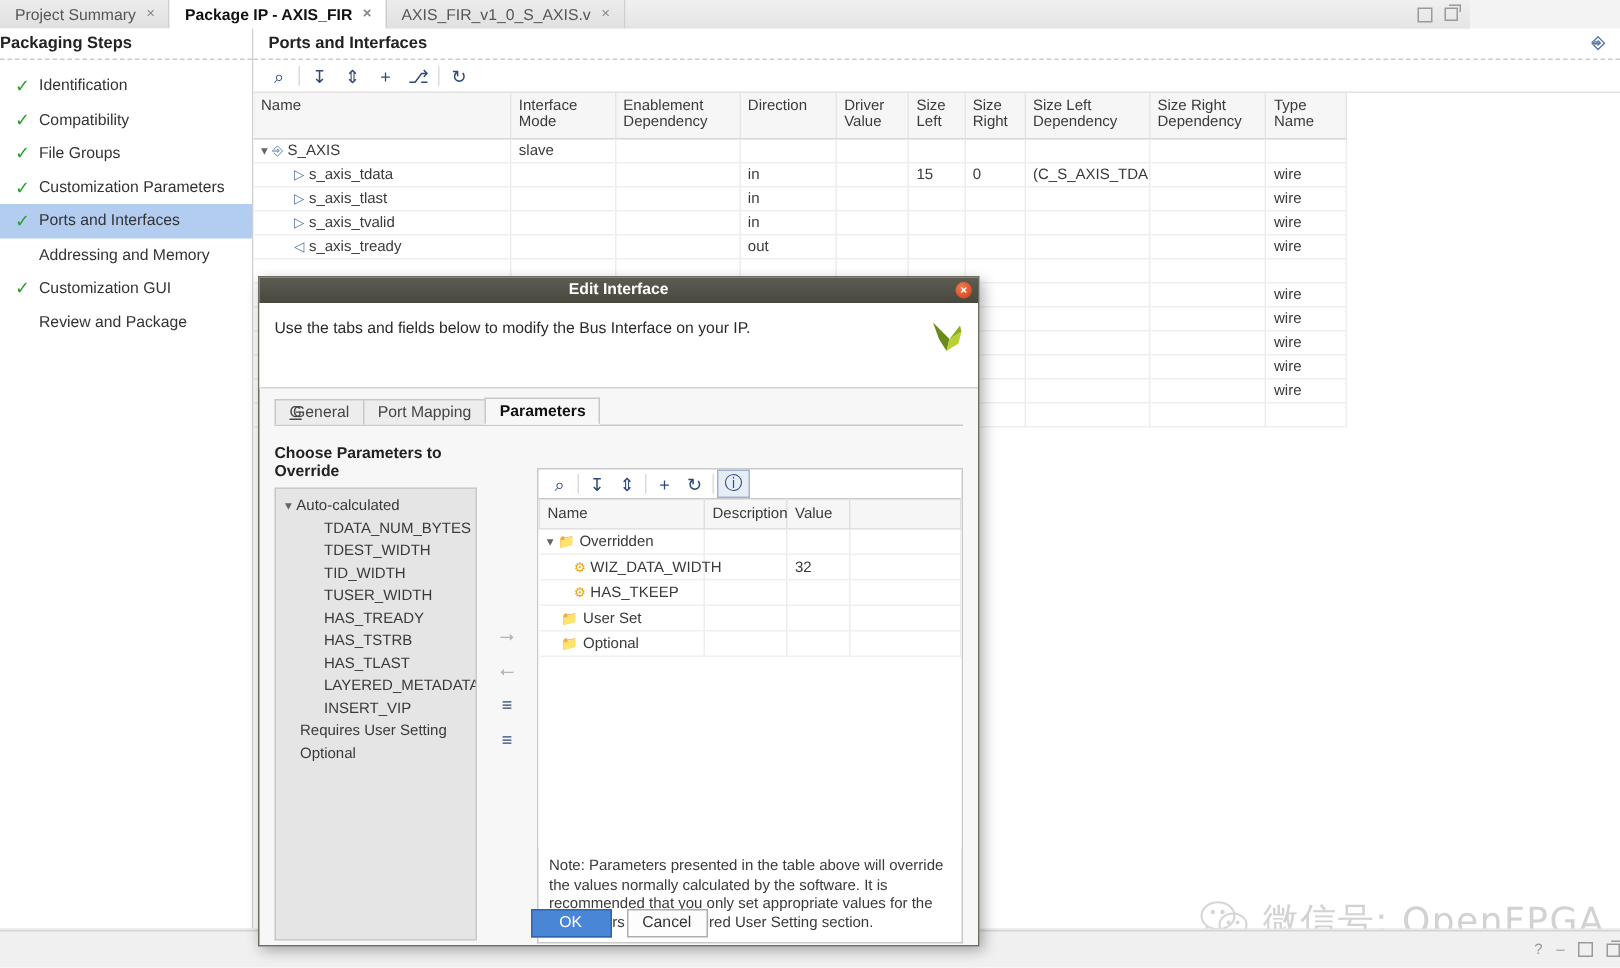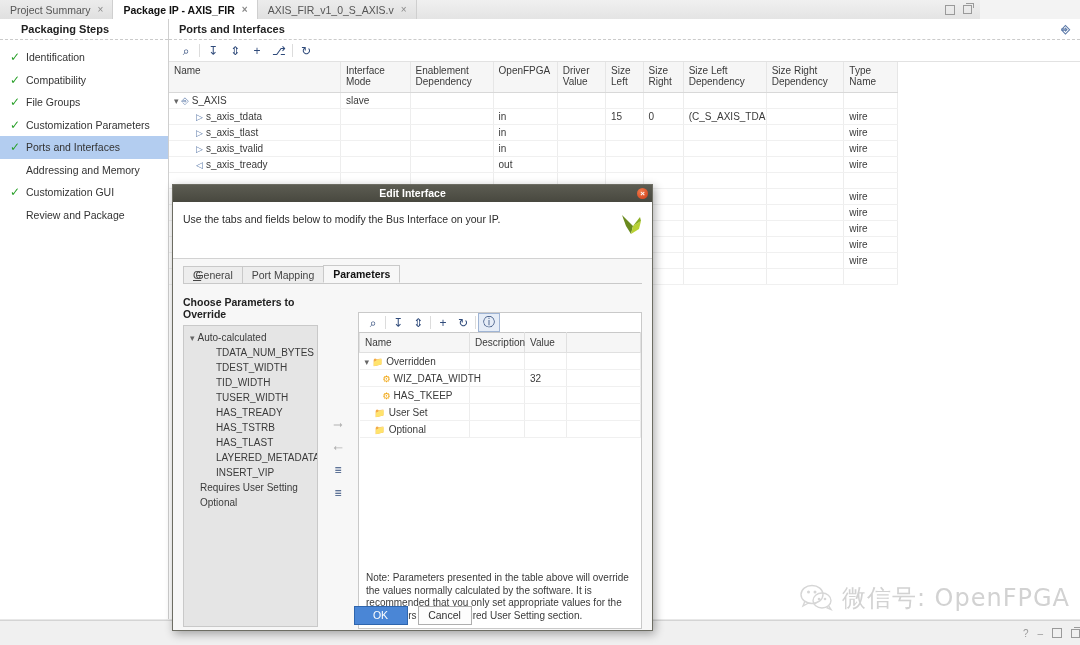--- a/index.html
+++ b/index.html
@@ -34,21 +34,21 @@
   .sqico{width:8px;height:8px;border:1.3px solid #9a9a9a;display:inline-block;}
   .sqico2{width:7px;height:7px;border:1.3px solid #9a9a9a;display:inline-block;position:relative;}
   .sqico2:after{content:"";position:absolute;left:2px;top:-3px;width:7px;height:2px;border-top:1.3px solid #9a9a9a;border-right:1.3px solid #9a9a9a;height:4px;}
 
   
   .leftpanel{
     position:absolute;left:0;top:19px;width:168px;height:600px;
     background:#fff;border-right:1px solid #cfcfcf;
   }
   .panel-title{
-    height:20px;line-height:20px;padding-left:21px;
+    height:20px;line-height:20px;padding-left:0;
     font-weight:bold;font-size:11px;color:#222;
     border-bottom:1px dashed #cbcbcb;background:#fff;
   }
   .steps{padding-top:6px;}
   .step{
     height:22.5px;display:flex;align-items:center;
     padding-left:10px;font-size:10.5px;color:#333;
   }
   .step.sel{background:#b3cdf0;}
   .chk{width:16px;display:inline-block;color:#2aa02a;font-size:12px;font-weight:bold;}
@@ -166,21 +166,21 @@
   }
   .btn{
     width:52px;height:17px;font-size:10.5px;text-align:center;line-height:17px;
     border:1px solid #aeaeae;background:#fdfdfd;color:#333;
   }
   .btn.prim{background:#4a86d6;border-color:#2e65ad;color:#fff;}
   
   .vlogo{width:22px;height:24px;position:relative;}
   
   .watermark{
-    position:absolute;right:10px;bottom:31px;
+    position:absolute;right:10px;bottom:15px;
     display:flex;align-items:center;gap:8px;
     font-size:24px;color:#d2d2d2;letter-spacing:1px;
     font-family:"DejaVu Sans",sans-serif;
   }
   .wechat-ico{width:34px;height:28px;position:relative;}
   
   .statusbar{
     position:absolute;left:0;bottom:0;width:1080px;height:24px;
     background:#f0f0f0;border-top:1px solid #d4d4d4;
     display:flex;align-items:center;justify-content:flex-end;
@@ -278,21 +278,21 @@
         <col style="width:58px">
         <col style="width:40px">
     </colgroup>
     <thead>
       <tr>
         <th><span>Name</span></th>
         <th><span style="white-space:pre-line">Interface
 Mode</span></th>
         <th><span style="white-space:pre-line">Enablement
 Dependency</span></th>
-        <th><span style="white-space:pre-line">OpenFPGA</span></th>
+        <th><span style="white-space:pre-line">Direction</span></th>
         <th><span style="white-space:pre-line">Driver
 Value</span></th>
         <th><span style="white-space:pre-line">Size
 Left</span></th>
         <th><span style="white-space:pre-line">Size
 Right</span></th>
         <th><span style="white-space:pre-line">Size Left
 Dependency</span></th>
         <th><span style="white-space:pre-line">Size Right
 Dependency</span></th>

